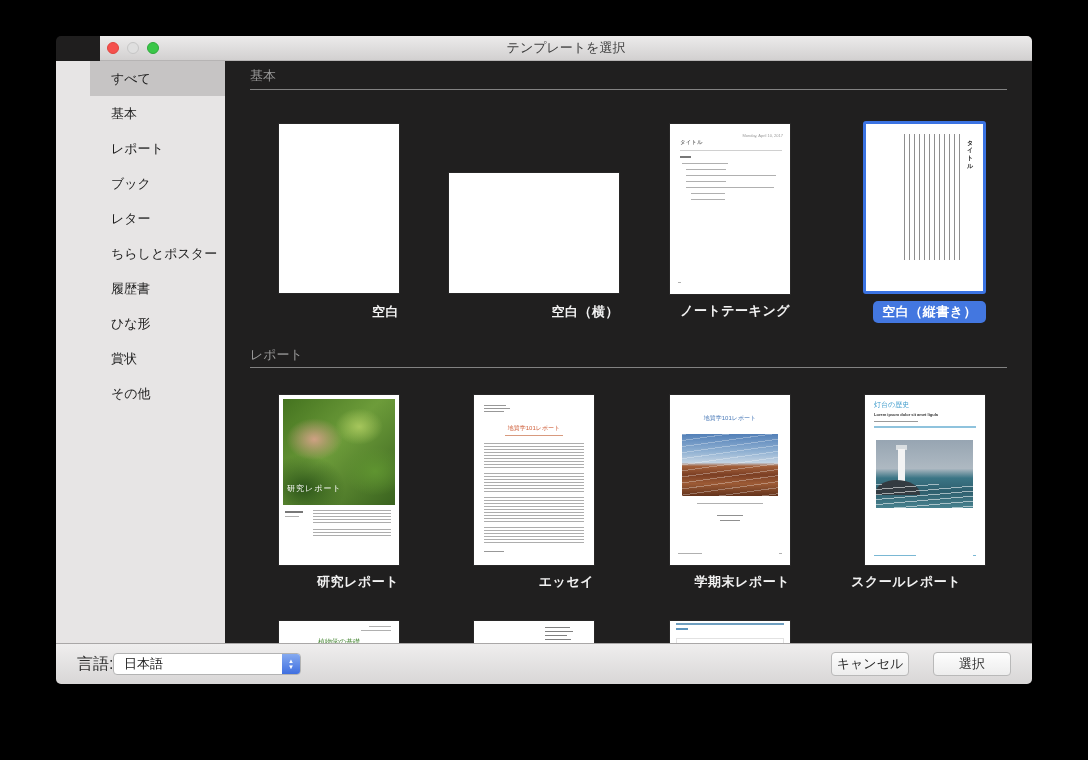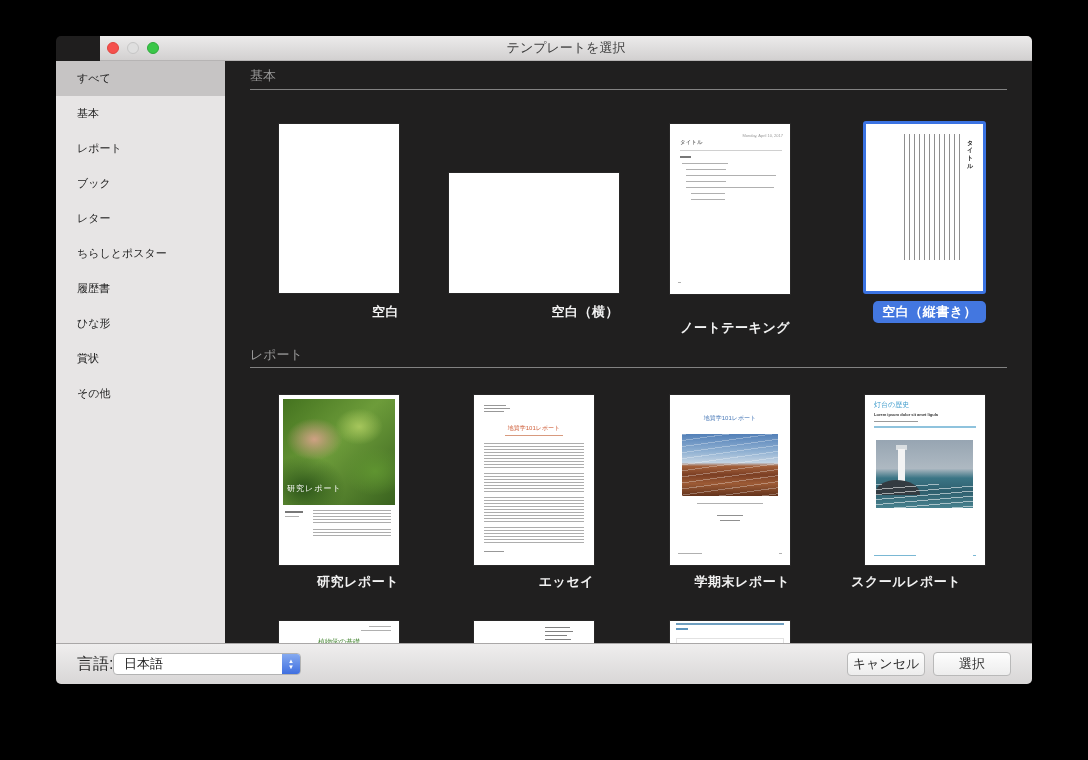--- a/index.html
+++ b/index.html
@@ -10,21 +10,21 @@
   .titlebar{position:absolute;left:0;top:0;right:0;height:24px;
     background:linear-gradient(#ecebeb,#d2d0d0);border-bottom:1px solid #b6b4b4;margin-left:44px;}
   .title{position:absolute;left:0;right:0;top:0;height:24px;line-height:24px;text-align:center;
     font-size:13px;color:#3e3e3e;}
   .tl{position:absolute;top:6px;width:12px;height:12px;border-radius:50%;box-sizing:border-box;}
   .tl.close{left:7px;background:#f5504d;border:1px solid #e0443e;}
   .tl.min{left:27px;background:#dfdfdf;border:1px solid #c6c6c6;}
   .tl.zoom{left:47px;background:#3ac748;border:1px solid #2fa93c;}
   
   .sidebar{position:absolute;left:0;top:25px;width:169px;bottom:40px;background:#e7e5e5;}
-  .side-item{height:35px;line-height:35px;padding-left:21px;font-size:11px;color:#1d1d1d;cursor:default;}
+  .side-item{height:35px;line-height:35px;padding-left:21px;font-size:13px;color:#1d1d1d;cursor:default;margin-left:34px;}
   .side-item.sel{background:#c6c4c4;}
   
   .main{position:absolute;left:169px;top:25px;right:0;bottom:40px;background:#201f1f;overflow:hidden;}
   .sec-title{position:absolute;font-size:13px;color:#979797;}
   .sec-line{position:absolute;height:1px;background:#828282;}
   .thumb{position:absolute;background:#fff;box-shadow:0 0 0 1px rgba(255,255,255,0.04);}
   .sel-wrap{position:absolute;border:3px solid #3b73e2;border-radius:3px;background:#fff;}
   .card-label{position:absolute;height:20px;text-align:right;font-size:13px;font-weight:600;
     color:#f2f2f2;letter-spacing:.5px;font-family:Liberation Mono, monospace;}
   .pill{display:inline-block;background:#4377e0;color:#fff;border-radius:5px;padding:2px 9px;
@@ -131,21 +131,21 @@
       <div class="ln" style="left:10px;top:32px;width:11px;height:2px;background:#787878;"></div>
       <div class="ln" style="left:12px;top:39px;width:46px;height:1px;"></div>
       <div class="ln" style="left:16px;top:45px;width:40px;height:1px;"></div>
       <div class="ln" style="left:16px;top:51px;width:90px;height:1px;"></div>
       <div class="ln" style="left:16px;top:57px;width:40px;height:1px;"></div>
       <div class="ln" style="left:16px;top:63px;width:88px;height:1px;"></div>
       <div class="ln" style="left:21px;top:69px;width:34px;height:1px;"></div>
       <div class="ln" style="left:21px;top:75px;width:34px;height:1px;"></div>
       <div class="ln" style="left:8px;top:158px;width:3px;height:1px;"></div>
     </div>
-    <div class="card-label" style="left:445px;top:258px;width:120px;">ノートテーキング</div>
+    <div class="card-label" style="left:445px;top:241px;width:120px;">ノートテーキング</div>
 
     <div class="sel-wrap" style="left:638px;top:60px;width:117px;height:167px;">
       <div class="vt-title">タイトル</div>
       <div class="vt-cols"></div>
     </div>
     <div class="card-label" style="left:638px;top:240px;width:123px;">
       <span class="pill">空白（縦書き）</span>
     </div>
 
     <div class="sec-title" style="left:25px;top:285px;">レポート</div>
@@ -223,17 +223,17 @@
 
   <div class="footer">
     <div class="lang-label">言語:</div>
     <div class="dropdown">
       <div class="val">日本語</div>
       <div class="stepper">
         <span>▲</span>
         <span>▼</span>
       </div>
     </div>
-    <div class="btn" style="left:791px;">キャンセル</div>
+    <div class="btn" style="left:775px;">キャンセル</div>
     <div class="btn" style="left:877px;">選択</div>
   </div>
 
 </div>
 
 </body></html>

